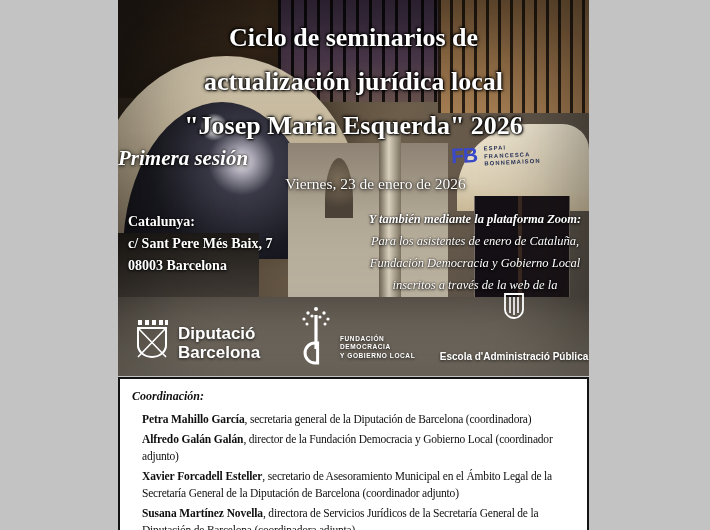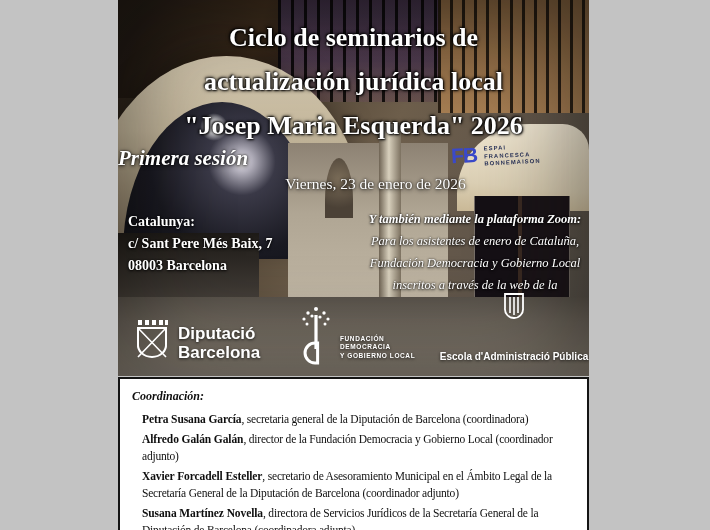--- a/index.html
+++ b/index.html
@@ -186,21 +186,21 @@
       </svg>
       <div class="l2">Escola d'Administració Pública</div>
       <div class="l3">de Catalunya</div>
     </div>
   </div>
 
   <div class="cbox">
     <div class="c-head">Coordinación:</div>
 
     <div class="entry">
-      <b>Petra Susana García</b><span>, secretaria general de la Diputación de Barcelona (coordinadora)</span>
+      <b>Petra Mahillo García</b><span>, secretaria general de la Diputación de Barcelona (coordinadora)</span>
     </div>
     <div class="entry">
       <b>Alfredo Galán Galán</b><span>, director de la Fundación Democracia y Gobierno Local (coordinador adjunto)</span>
     </div>
     <div class="entry">
       <b>Xavier Forcadell Esteller</b><span>, secretario de Asesoramiento Municipal en el Ámbito Legal de la Secretaría General de la Diputación de Barcelona (coordinador adjunto)</span>
     </div>
     <div class="entry">
       <b>Susana Martínez Novella</b><span>, directora de Servicios Jurídicos de la Secretaría General de la Diputación de Barcelona (coordinadora adjunta)</span>
     </div>

